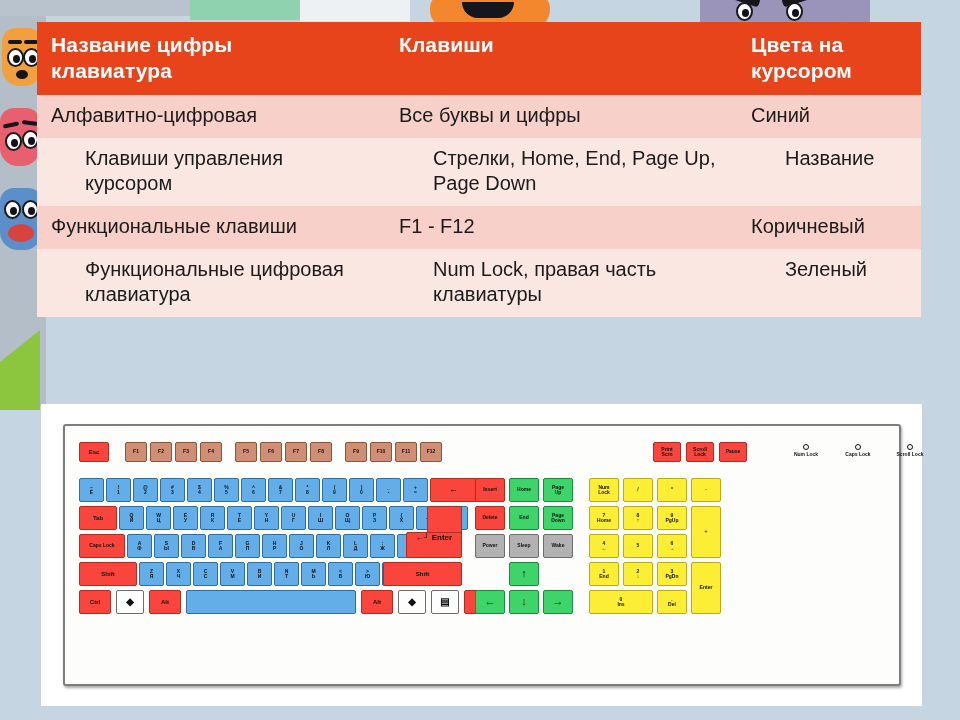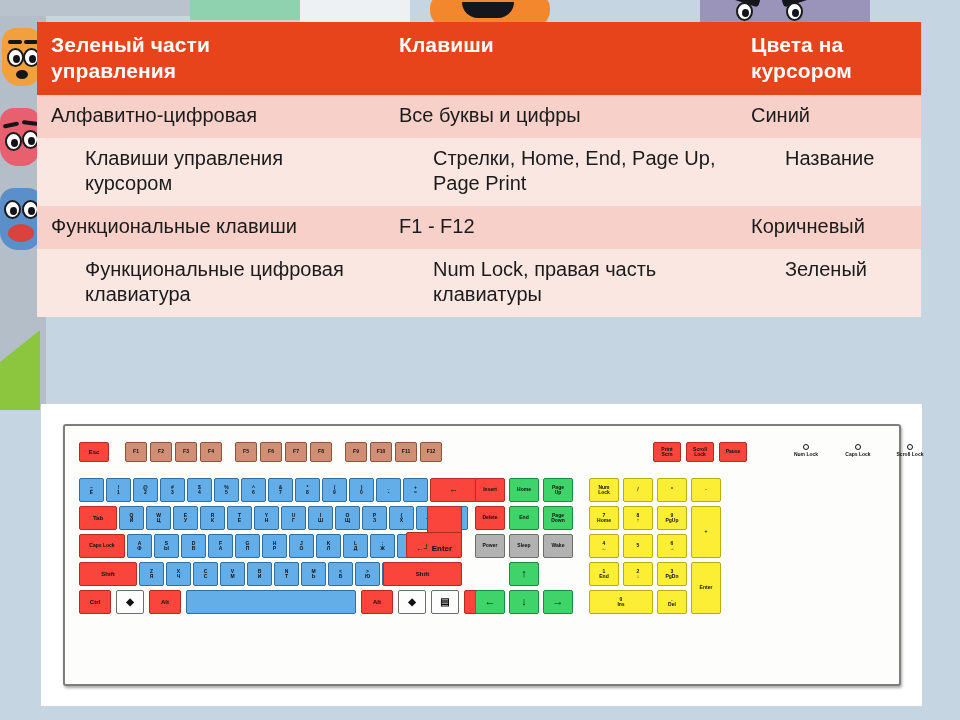--- a/index.html
+++ b/index.html
@@ -142,21 +142,21 @@
   
   #key-enter-main {
     position: absolute;
     background: #f9453c;
     border: 1px solid #b32b22;
     border-radius: 2px;
     font-size: 8px;
     font-weight: bold;
     color: #111;
     display: flex;
-    align-items: flex-end;
+    align-items: flex-start;
     justify-content: center;
     padding-bottom: 4px;
   }
   #key-enter-top {
     position: absolute;
     background: #f9453c;
     border: 1px solid #b32b22;
     border-bottom: none;
     border-radius: 2px 2px 0 0;
   }
@@ -223,41 +223,41 @@
 
 <table id="info-table">
   <colgroup>
       <col class="c1">
       <col class="c2">
       <col class="c3">
     </colgroup>
   <thead>
     <tr>
       <th>
-        <span>Зеленый части</span><br>
-        <span>управления</span>
+        <span>Название цифры</span><br>
+        <span>клавиатура</span>
       </th>
       <th>
         <span>Клавиши</span>
       </th>
       <th>
         <span>Цвета на</span><br>
         <span>курсором</span>
       </th>
     </tr>
   </thead>
   <tbody>
     <tr class="row-odd">
       <td>Алфавитно-цифровая</td>
       <td>Все буквы и цифры</td>
       <td>Синий</td>
     </tr>
     <tr class="row-even">
       <td>Клавиши управления курсором</td>
-      <td>Стрелки, Home, End, Page Up, Page Print</td>
+      <td>Стрелки, Home, End, Page Up, Page Down</td>
       <td>Название</td>
     </tr>
     <tr class="row-odd">
       <td>Функциональные клавиши</td>
       <td>F1 - F12</td>
       <td>Коричневый</td>
     </tr>
     <tr class="row-even">
       <td>Функциональные цифровая клавиатура</td>
       <td>Num Lock, правая часть клавиатуры</td>

